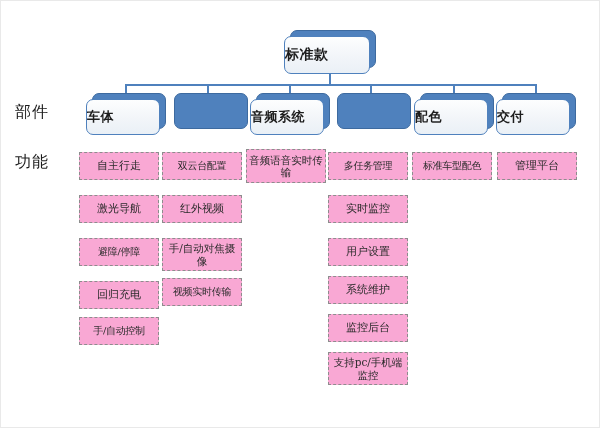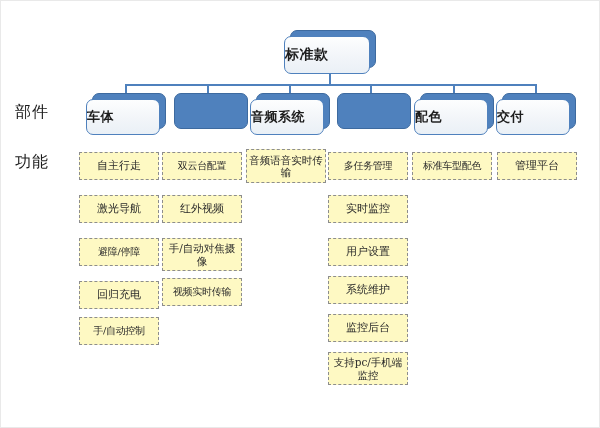--- a/index.html
+++ b/index.html
@@ -89,21 +89,21 @@
     background: #4f81bd;
   }
   .conn.v { width: 1.6px; }
   .conn.h { height: 1.6px; }
 
   
   .fn-box {
     position: absolute;
     box-sizing: border-box;
     border: 1.3px dashed #8d8d8d;
-    background: #fef9c3;
+    background: #f9a8d4;
     display: flex;
     align-items: center;
     justify-content: center;
     text-align: center;
     padding: 1px 2px;
   }
   .fn-box span {
     font-family: "DejaVu Serif", "Liberation Serif", serif;
     font-size: 11px;
     color: #2b2b2b;

